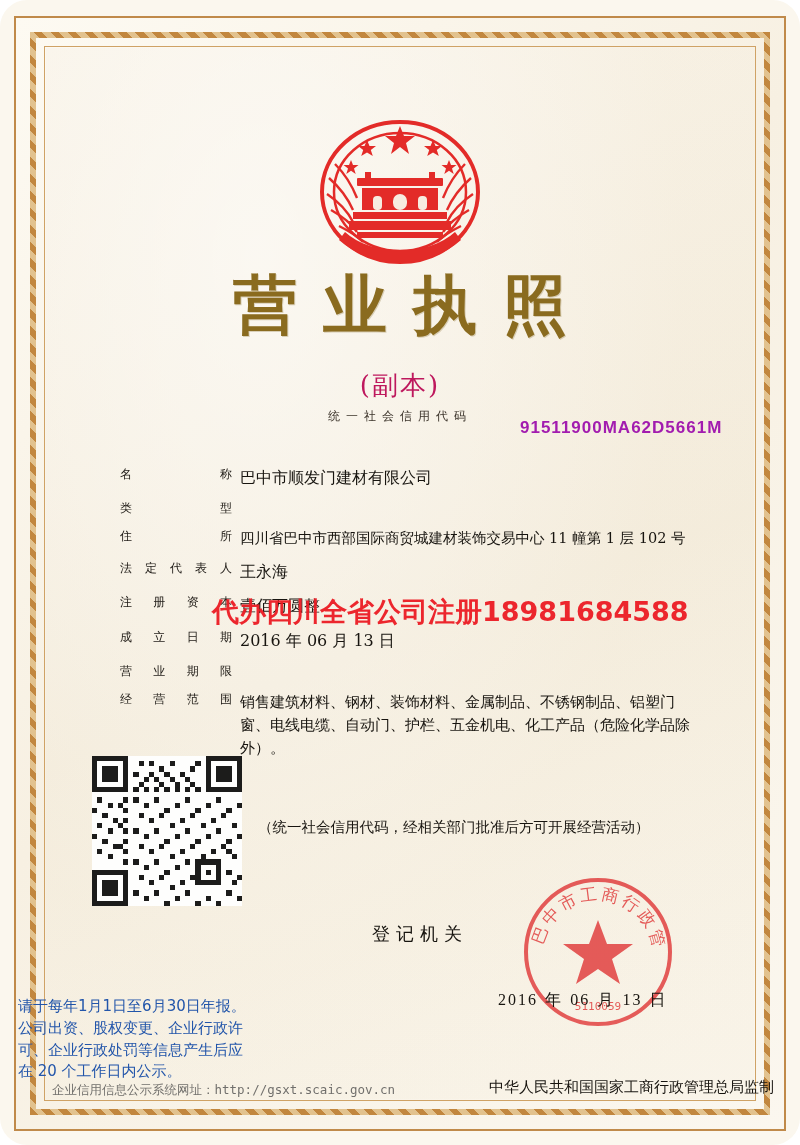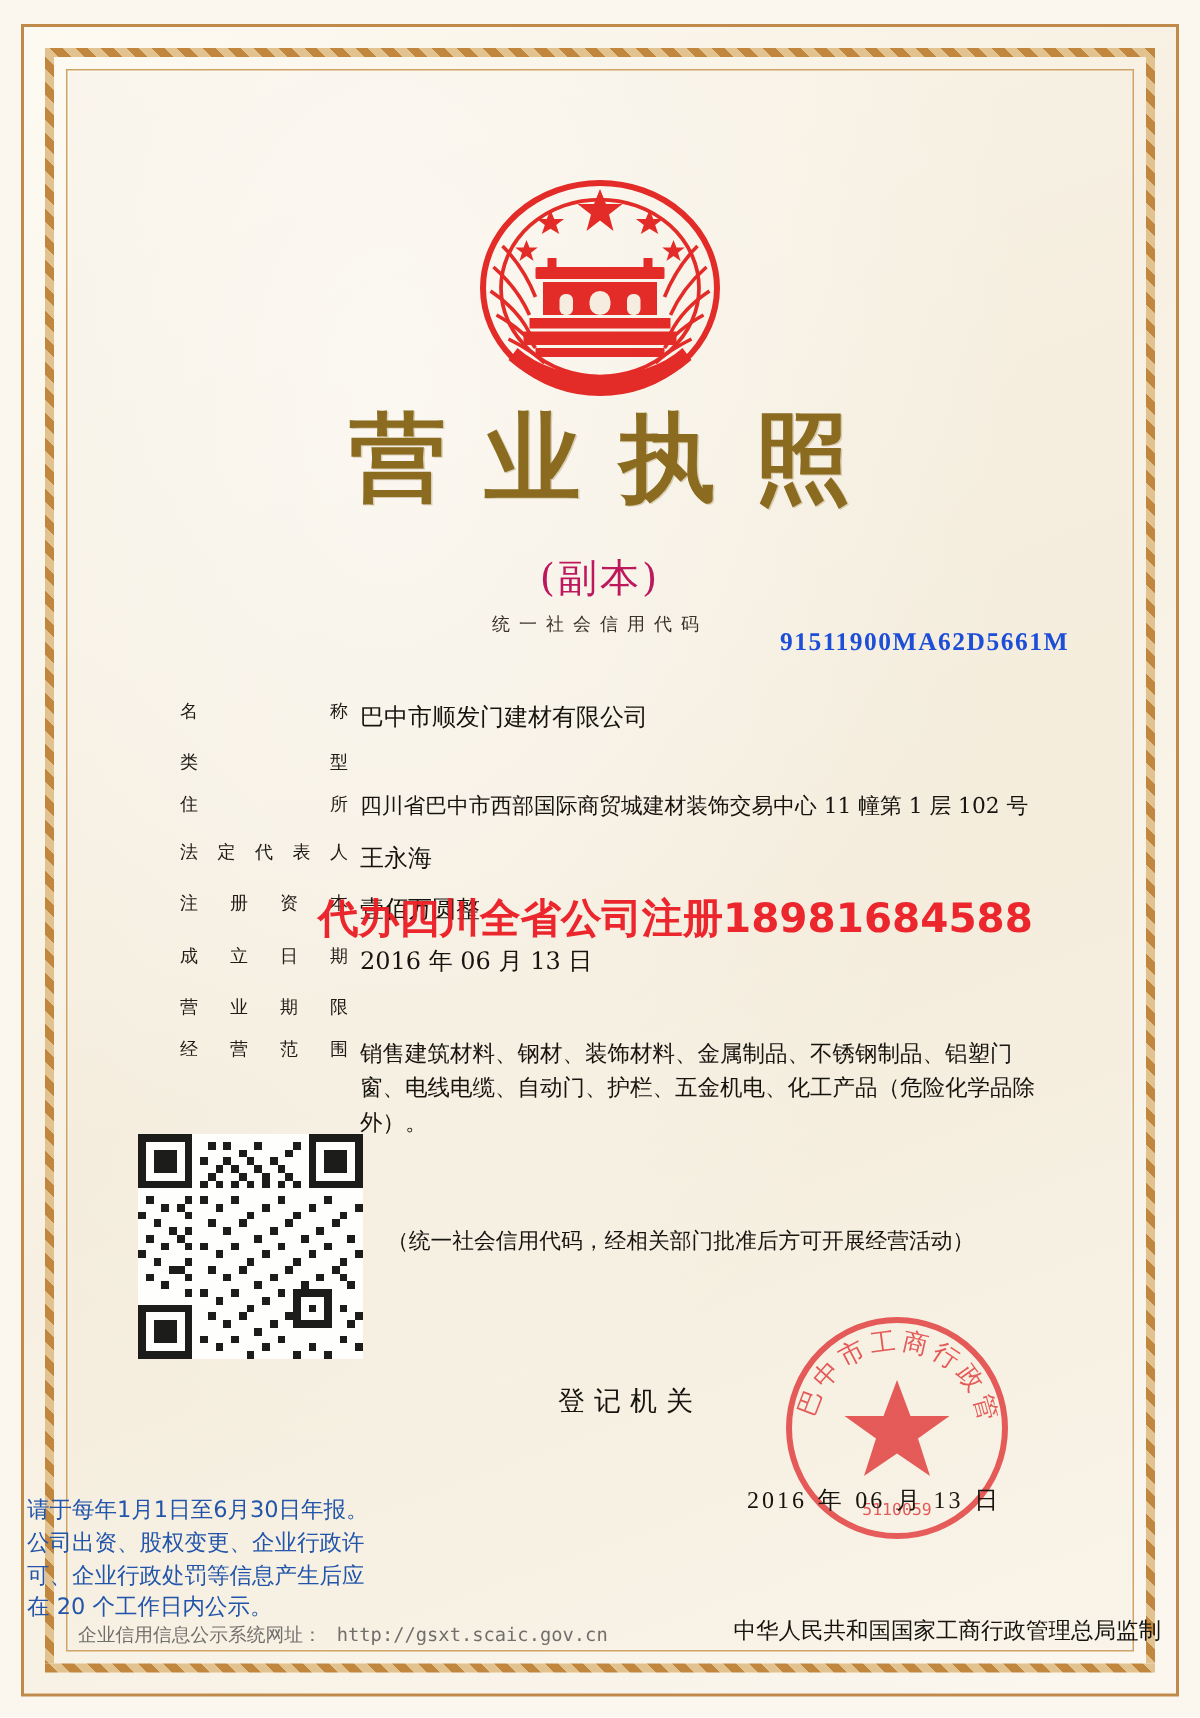--- a/index.html
+++ b/index.html
@@ -9,20 +9,21 @@
   }
   body {
     font-family: "Liberation Sans", sans-serif;
   }
   .page {
     position: relative;
     width: 800px;
     height: 1145px;
     background: #fbf7ee;
     overflow: hidden;
+    border-radius: 27px;
   }
   
   .frame-outer {
     position: absolute;
     left: 14px; top: 16px; right: 14px; bottom: 14px;
     border: 2px solid #c08a4a;
     background: linear-gradient(135deg,#fdfaf2 0%, #f7f0e2 45%, #fbf7ef 100%);
   }
   .frame-mid {
     position: absolute;
@@ -83,24 +84,24 @@
     text-align: center;
     font-family: "DejaVu Serif", serif;
     font-size: 12px;
     color: #3b332a;
     letter-spacing: 6px;
   }
   .code-value {
     position: absolute;
     left: 520px;
     top: 418px;
-    font-family: Liberation Serif, serif;
+    font-family: Liberation Sans, sans-serif;
     font-weight: bold;
     font-size: 17px;
-    color: #1d4ed8;
+    color: #a21caf;
     letter-spacing: 1px;
   }
 
   
   .fields {
     position: absolute;
     left: 120px;
     top: 466px;
     width: 580px;
   }
@@ -220,21 +221,20 @@
     left: 52px;
     top: 1082px;
     font-family: "DejaVu Sans", sans-serif;
     font-size: 12.5px;
     color: #444444;
     opacity: 0.75;
   }
   .sys-url .mono {
     font-family: "DejaVu Sans Mono", monospace;
     font-size: 12.5px;
-    margin-left: 10px;
   }
   .footer-right {
     position: absolute;
     right: 26px;
     top: 1078px;
     font-family: "DejaVu Serif", serif;
     font-size: 15px;
     color: #17140f;
   }
 </style>

